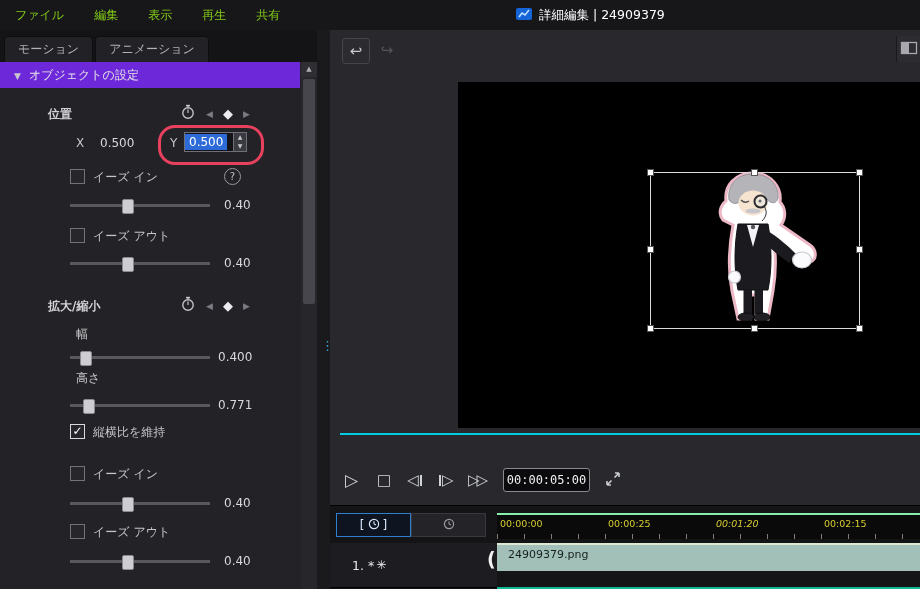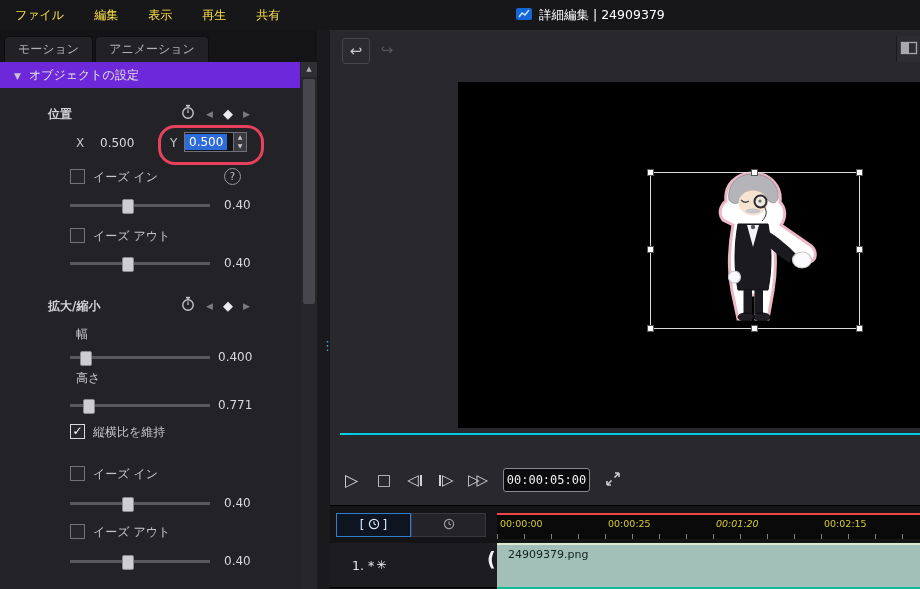--- a/index.html
+++ b/index.html
@@ -4,21 +4,21 @@
 <style>
   html,body{margin:0;padding:0;background:#000;}
   #app{position:relative;width:920px;height:589px;overflow:hidden;background:#232327;
        font-family:"DejaVu Sans","Liberation Sans",sans-serif;font-size:12px;color:#cccccc;
        -webkit-user-select:none;user-select:none;}
   .abs{position:absolute;}
 
   
   .menubar{position:absolute;left:0;top:0;width:920px;height:30px;background:#17171a;
            border-bottom:1px solid #000;display:flex;align-items:center;}
-  .menu-item{padding:0 15px;height:30px;line-height:30px;color:#fde047;font-size:12px;cursor:default;}
+  .menu-item{padding:0 15px;height:30px;line-height:30px;color:#84cc16;font-size:12px;cursor:default;}
   .title-center{position:absolute;left:516px;top:0;height:30px;display:flex;align-items:center;gap:7px;color:#ffffff;font-size:12.5px;}
 
   
   .tabs{position:absolute;left:0;top:30px;width:317px;height:32px;background:#141417;display:flex;align-items:flex-end;padding-left:4px;box-sizing:border-box;}
   .tab{height:25px;line-height:25px;padding:0 13px;margin-right:2px;background:#222226;color:#b2b2b6;
        border:1px solid #0e0e10;border-bottom:none;border-radius:4px 4px 0 0;font-size:12px;}
   .tab.active{background:#2b3544;color:#fff;box-shadow:inset 0 -2px 0 #2f86d8;}
 
   
   .panel{position:absolute;left:0;top:62px;width:300px;height:527px;background:#232327;overflow:hidden;}
@@ -77,28 +77,28 @@
   .tr-bar{width:2px;height:11px;background:#d0d4d8;margin:0 1px;}
   .timecode{position:absolute;left:173px;top:438px;width:87px;height:24px;background:#0b0b0d;border:1px solid #8a8a90;
             border-radius:3px;box-sizing:border-box;text-align:center;line-height:22px;color:#f0f0f2;
             font-family:"DejaVu Sans Mono","Liberation Mono",monospace;font-size:12px;}
 
   
   .timeline{position:absolute;left:330px;top:505px;width:590px;height:84px;background:#141416;border-top:1px solid #000;}
   .tl-btn{position:absolute;top:7px;width:75px;height:24px;display:flex;align-items:center;justify-content:center;gap:3px;box-sizing:border-box;}
   .tl-btn.active{left:6px;border:1px solid #2f7fd0;background:#0e1420;color:#d8e8ff;}
   .tl-btn.inactive{left:81px;border:1px solid #38383e;background:#232328;color:#9a9aa0;}
-  .ruler{position:absolute;left:167px;top:7px;width:423px;height:26px;background:#0a0a0a;border-top:2px solid #ef4444;box-sizing:border-box;}
+  .ruler{position:absolute;left:167px;top:7px;width:423px;height:26px;background:#0a0a0a;border-top:2px solid #86efac;box-sizing:border-box;}
   .ruler .lbl{position:absolute;top:3px;font-size:9.5px;color:#d8cc30;}
   .ruler .ticks{position:absolute;left:0;right:0;bottom:0;height:5px;
                 background:repeating-linear-gradient(to right,#808074 0 1px,transparent 1px 27px);}
   .track-head{position:absolute;left:0;top:37px;width:167px;height:44px;background:#1d1d21;border-bottom:1px solid #000;
               display:flex;align-items:center;color:#e8e8ec;font-size:12.5px;}
   .track-head .star{margin-left:2px;font-size:12px;color:#f0f0f4;}
-  .clip{position:absolute;left:167px;top:37px;width:423px;height:44px;background:#a2c0b8;border-top:2px solid #dce8d2;box-sizing:border-box;}
+  .clip{position:absolute;left:167px;top:37px;width:423px;height:28px;background:#a2c0b8;border-top:2px solid #dce8d2;box-sizing:border-box;}
   .clip .name{position:absolute;left:11px;top:3px;color:#15201d;font-size:11px;}
   .trim{position:absolute;left:157px;top:42px;font-size:19px;font-weight:bold;color:#f2f2f2;z-index:3;}
   .fxbar{position:absolute;left:167px;top:81px;width:423px;height:3px;background:#10b894;}
 </style>
 </head>
 <body>
 
 <div id="app">
 
   <div class="menubar">

